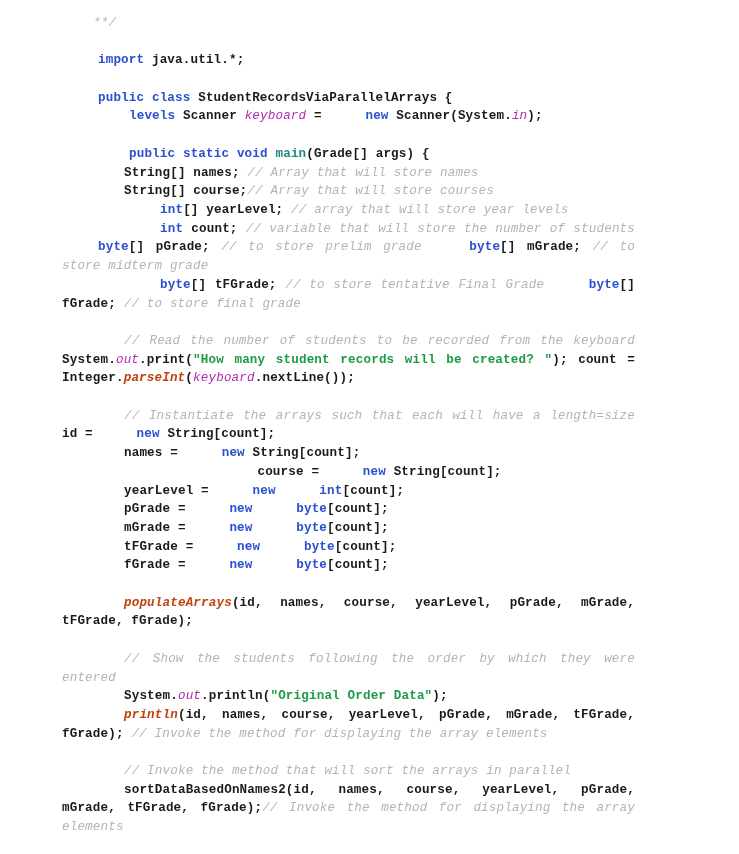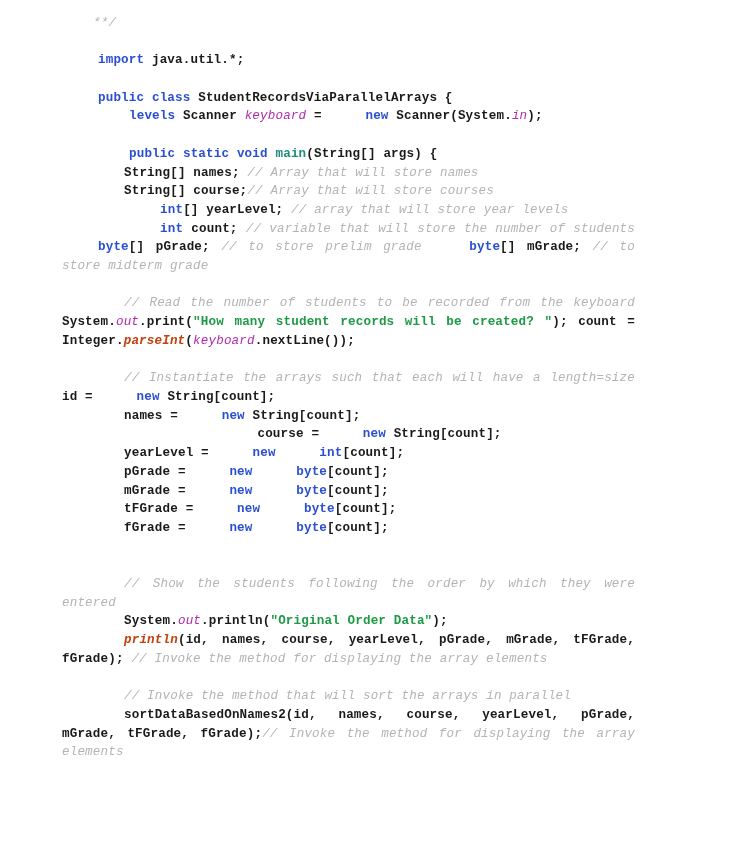--- a/index.html
+++ b/index.html
@@ -56,37 +56,39 @@
 <body>
 
 <div id="code-listing">
     <div class="code-line" style="text-indent: 31px; text-align: left;"><span class="cmt">**/</span></div>
     <div class="code-line blank">&nbsp;</div>
     <div class="code-line" style="text-align: left;"><span class="kw">import</span><span class="pln"> java.util.*;</span></div>
     <div class="code-line blank">&nbsp;</div>
     <div class="code-line" style="text-align: left;"><span class="kw">public class</span><span class="pln"> StudentRecordsViaParallelArrays {</span></div>
     <div class="code-line" style="text-indent: 31px; text-align: left;"><span class="kw">levels</span><span class="pln"> Scanner </span><span class="fld">keyboard</span><span class="pln"> = </span><span class="kw">new</span><span class="pln"> Scanner(System.</span><span class="fld">in</span><span class="pln">);</span></div>
     <div class="code-line blank">&nbsp;</div>
-    <div class="code-line" style="text-indent: 31px; text-align: left;"><span class="kw">public static void</span><span class="pln"> </span><span class="mth">main</span><span class="pln">(String[] args) {</span></div>
+    <div class="code-line" style="text-indent: 31px; text-align: left;"><span class="kw">public static void</span><span class="pln"> </span><span class="mth">main</span><span class="pln">(Grade[] args) {</span></div>
     <div class="code-line" style="text-indent: 62px; text-align: left;"><span class="pln">String[] names; </span><span class="cmt">// Array that will store names</span></div>
     <div class="code-line" style="text-indent: 62px; text-align: left;"><span class="pln">String[] course;</span><span class="cmt">// Array that will store courses</span></div>
     <div class="code-line" style="text-indent: 62px; text-align: left;"><span class="kw">int</span><span class="pln">[] yearLevel; </span><span class="cmt">// array that will store year levels</span></div>
     <div class="code-line" style="text-indent: 62px; text-align: justify;"><span class="kw">int</span><span class="pln"> count; </span><span class="cmt">// variable that will store the number of students </span><span class="kw">byte</span><span class="pln">[] pGrade; </span><span class="cmt">// to store prelim grade </span><span class="kw">byte</span><span class="pln">[] mGrade; </span><span class="cmt">// to store midterm grade</span></div>
+    <div class="code-line" style="text-indent: 62px; text-align: justify;"><span class="kw">byte</span><span class="pln">[] tFGrade; </span><span class="cmt">// to store tentative Final Grade </span><span class="kw">byte</span><span class="pln">[] fGrade; </span><span class="cmt">// to store final grade</span></div>
     <div class="code-line blank">&nbsp;</div>
     <div class="code-line" style="text-indent: 62px; text-align: justify;"><span class="cmt">// Read the number of students to be recorded from the keyboard </span><span class="pln">System.</span><span class="fld">out</span><span class="pln">.print(</span><span class="str">"How many student records will be created? "</span><span class="pln">); count = Integer.</span><span class="mcall">parseInt</span><span class="pln">(</span><span class="fld">keyboard</span><span class="pln">.nextLine());</span></div>
     <div class="code-line blank">&nbsp;</div>
     <div class="code-line" style="text-indent: 62px; text-align: justify;"><span class="cmt">// Instantiate the arrays such that each will have a length=size </span><span class="pln">id = </span><span class="kw">new</span><span class="pln"> String[count];</span></div>
     <div class="code-line" style="text-indent: 62px; text-align: left;"><span class="pln">names = </span><span class="kw">new</span><span class="pln"> String[count];</span></div>
     <div class="code-line" style="text-indent: 62px; text-align: center;"><span class="pln">course = </span><span class="kw">new</span><span class="pln"> String[count];</span></div>
     <div class="code-line" style="text-indent: 62px; text-align: left;"><span class="pln">yearLevel = </span><span class="kw">new</span><span class="pln"> </span><span class="kw">int</span><span class="pln">[count];</span></div>
     <div class="code-line" style="text-indent: 62px; text-align: left;"><span class="pln">pGrade = </span><span class="kw">new</span><span class="pln"> </span><span class="kw">byte</span><span class="pln">[count];</span></div>
     <div class="code-line" style="text-indent: 62px; text-align: left;"><span class="pln">mGrade = </span><span class="kw">new</span><span class="pln"> </span><span class="kw">byte</span><span class="pln">[count];</span></div>
     <div class="code-line" style="text-indent: 62px; text-align: left;"><span class="pln">tFGrade = </span><span class="kw">new</span><span class="pln"> </span><span class="kw">byte</span><span class="pln">[count];</span></div>
     <div class="code-line" style="text-indent: 62px; text-align: left;"><span class="pln">fGrade = </span><span class="kw">new</span><span class="pln"> </span><span class="kw">byte</span><span class="pln">[count];</span></div>
     <div class="code-line blank">&nbsp;</div>
+    <div class="code-line" style="text-indent: 62px; text-align: justify;"><span class="mcall">populateArrays</span><span class="pln">(id, names, course, yearLevel, pGrade, mGrade, tFGrade, fGrade);</span></div>
     <div class="code-line blank">&nbsp;</div>
     <div class="code-line" style="text-indent: 62px; text-align: justify;"><span class="cmt">// Show the students following the order by which they were entered</span></div>
     <div class="code-line" style="text-indent: 62px; text-align: left;"><span class="pln">System.</span><span class="fld">out</span><span class="pln">.println(</span><span class="str">"Original Order Data"</span><span class="pln">);</span></div>
     <div class="code-line" style="text-indent: 62px; text-align: justify;"><span class="mcall">println</span><span class="pln">(id, names, course, yearLevel, pGrade, mGrade, tFGrade, fGrade); </span><span class="cmt">// Invoke the method for displaying the array elements</span></div>
     <div class="code-line blank">&nbsp;</div>
     <div class="code-line" style="text-indent: 62px; text-align: left;"><span class="cmt">// Invoke the method that will sort the arrays in parallel</span></div>
     <div class="code-line" style="text-indent: 62px; text-align: justify;"><span class="pln">sortDataBasedOnNames2(id, names, course, yearLevel, pGrade, mGrade, tFGrade, fGrade);</span><span class="cmt">// Invoke the method for displaying the array elements</span></div>
   </div>
 
 </body></html>

